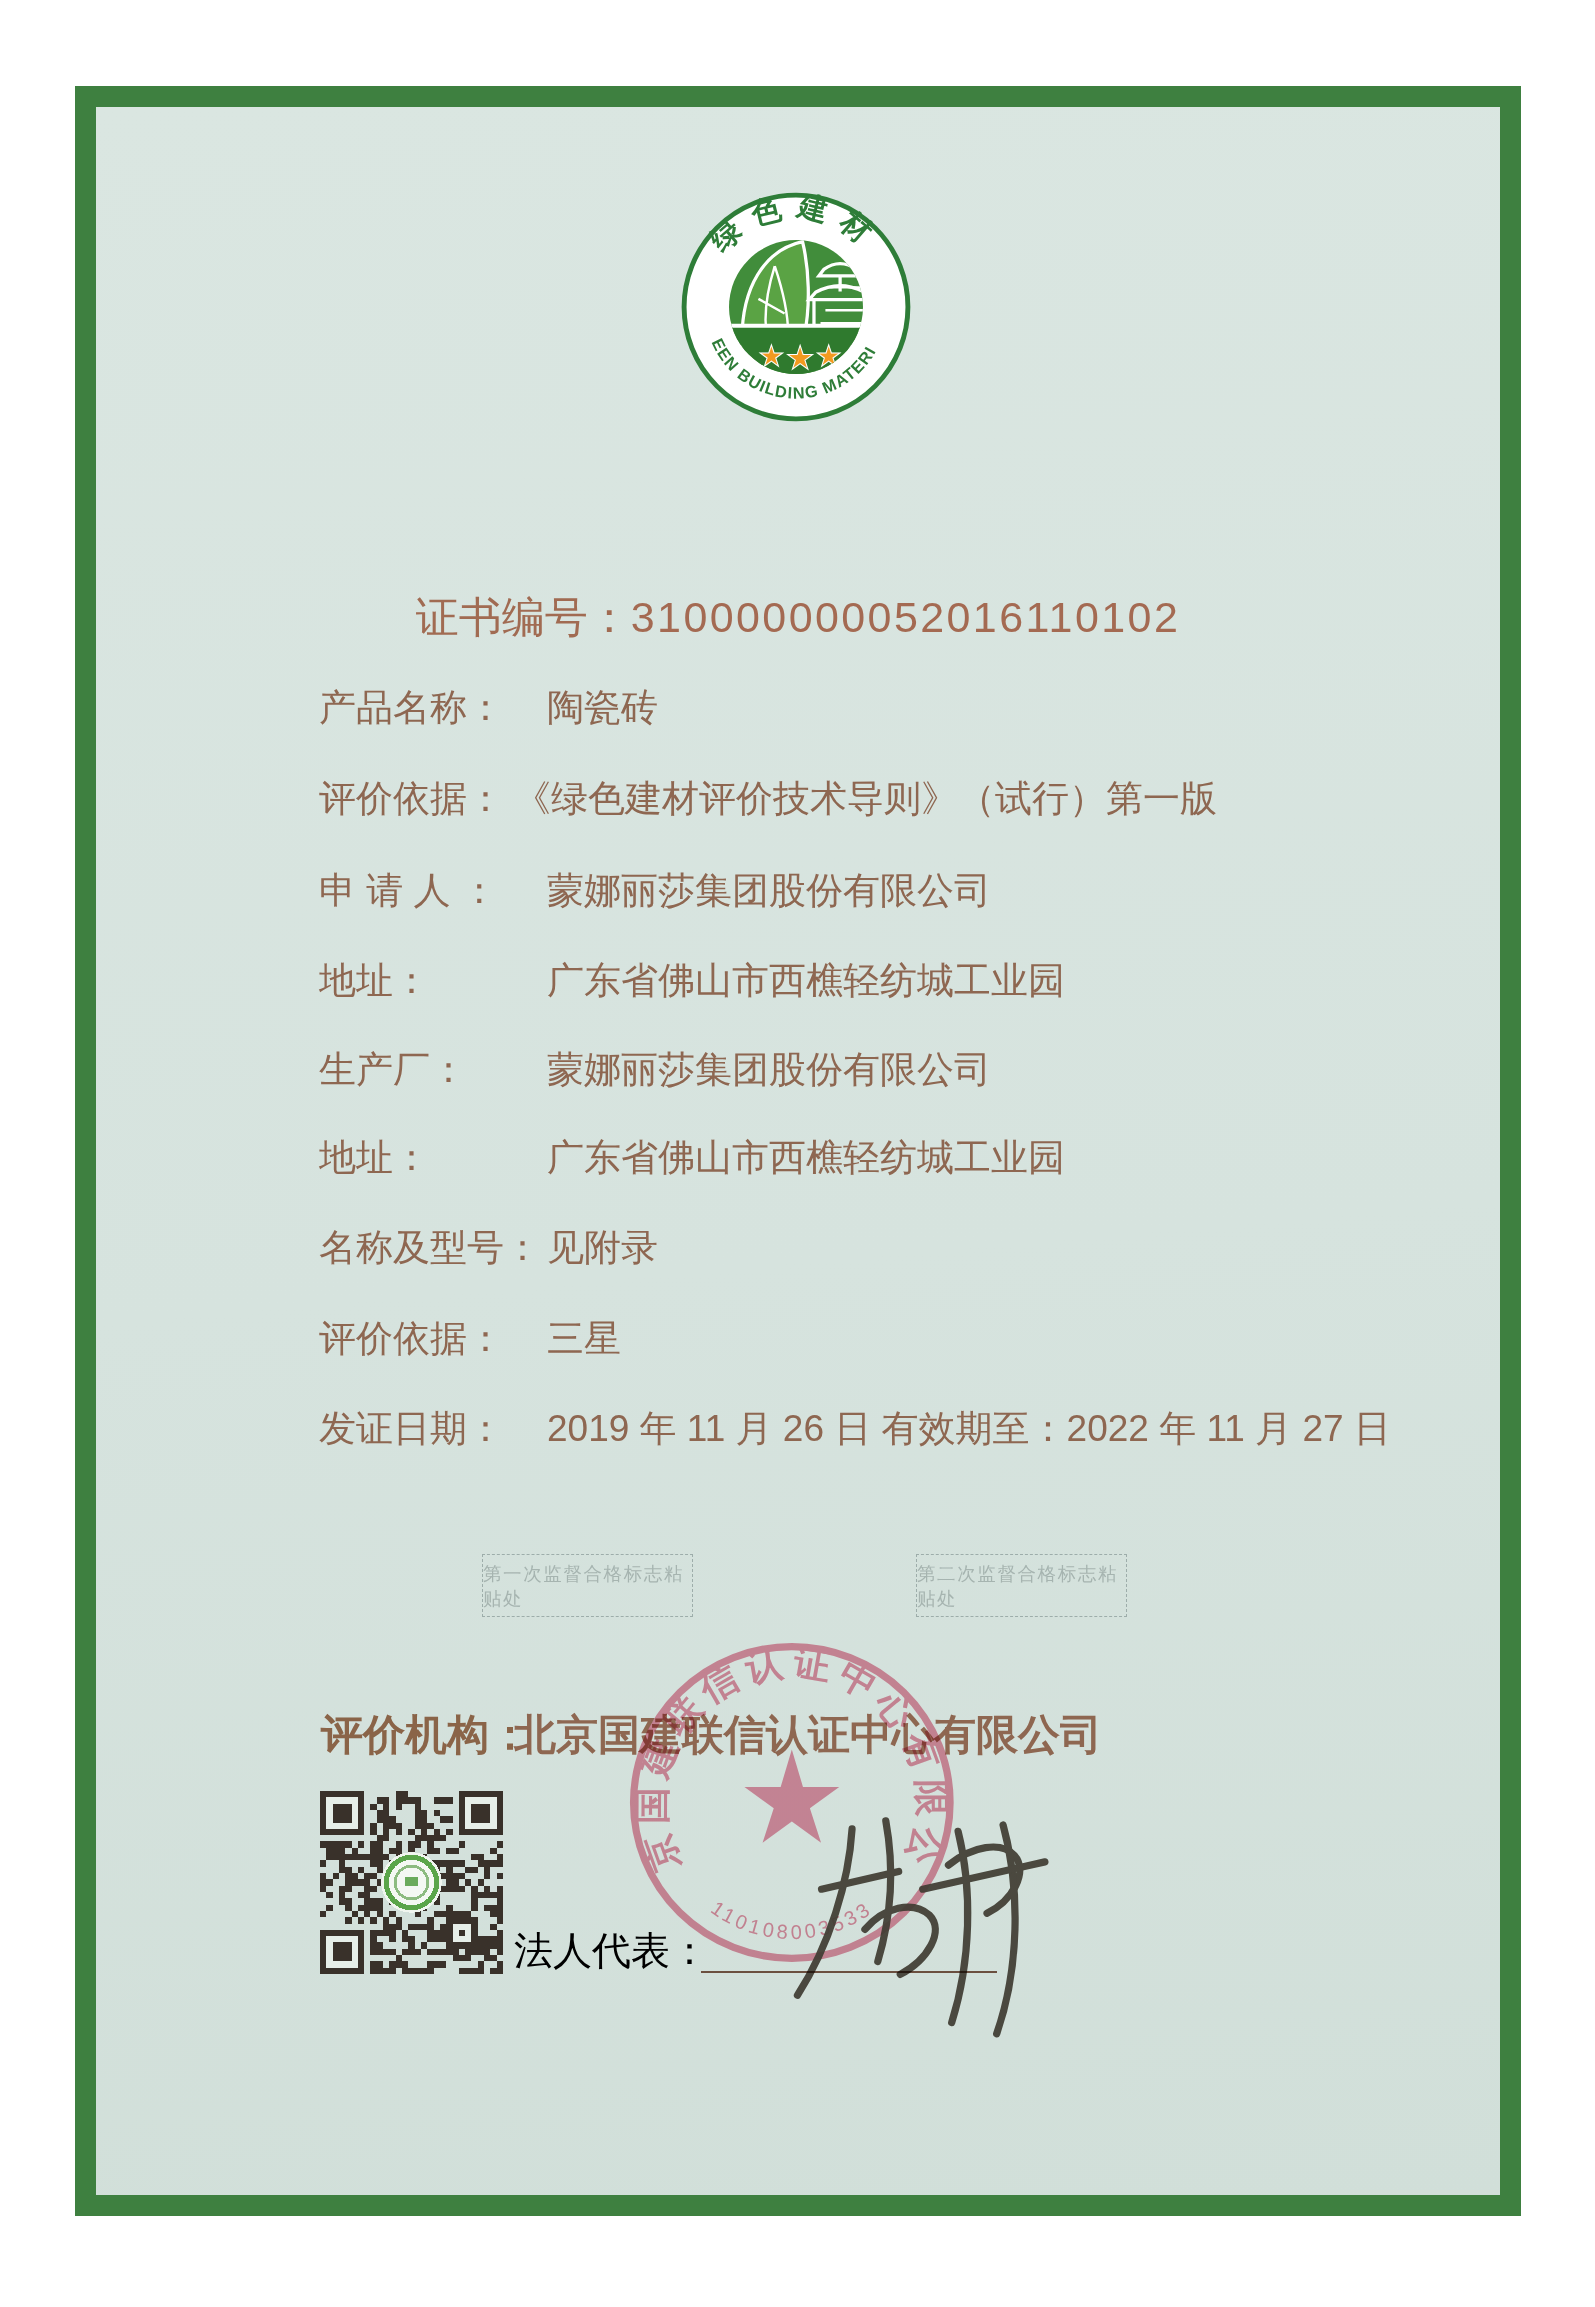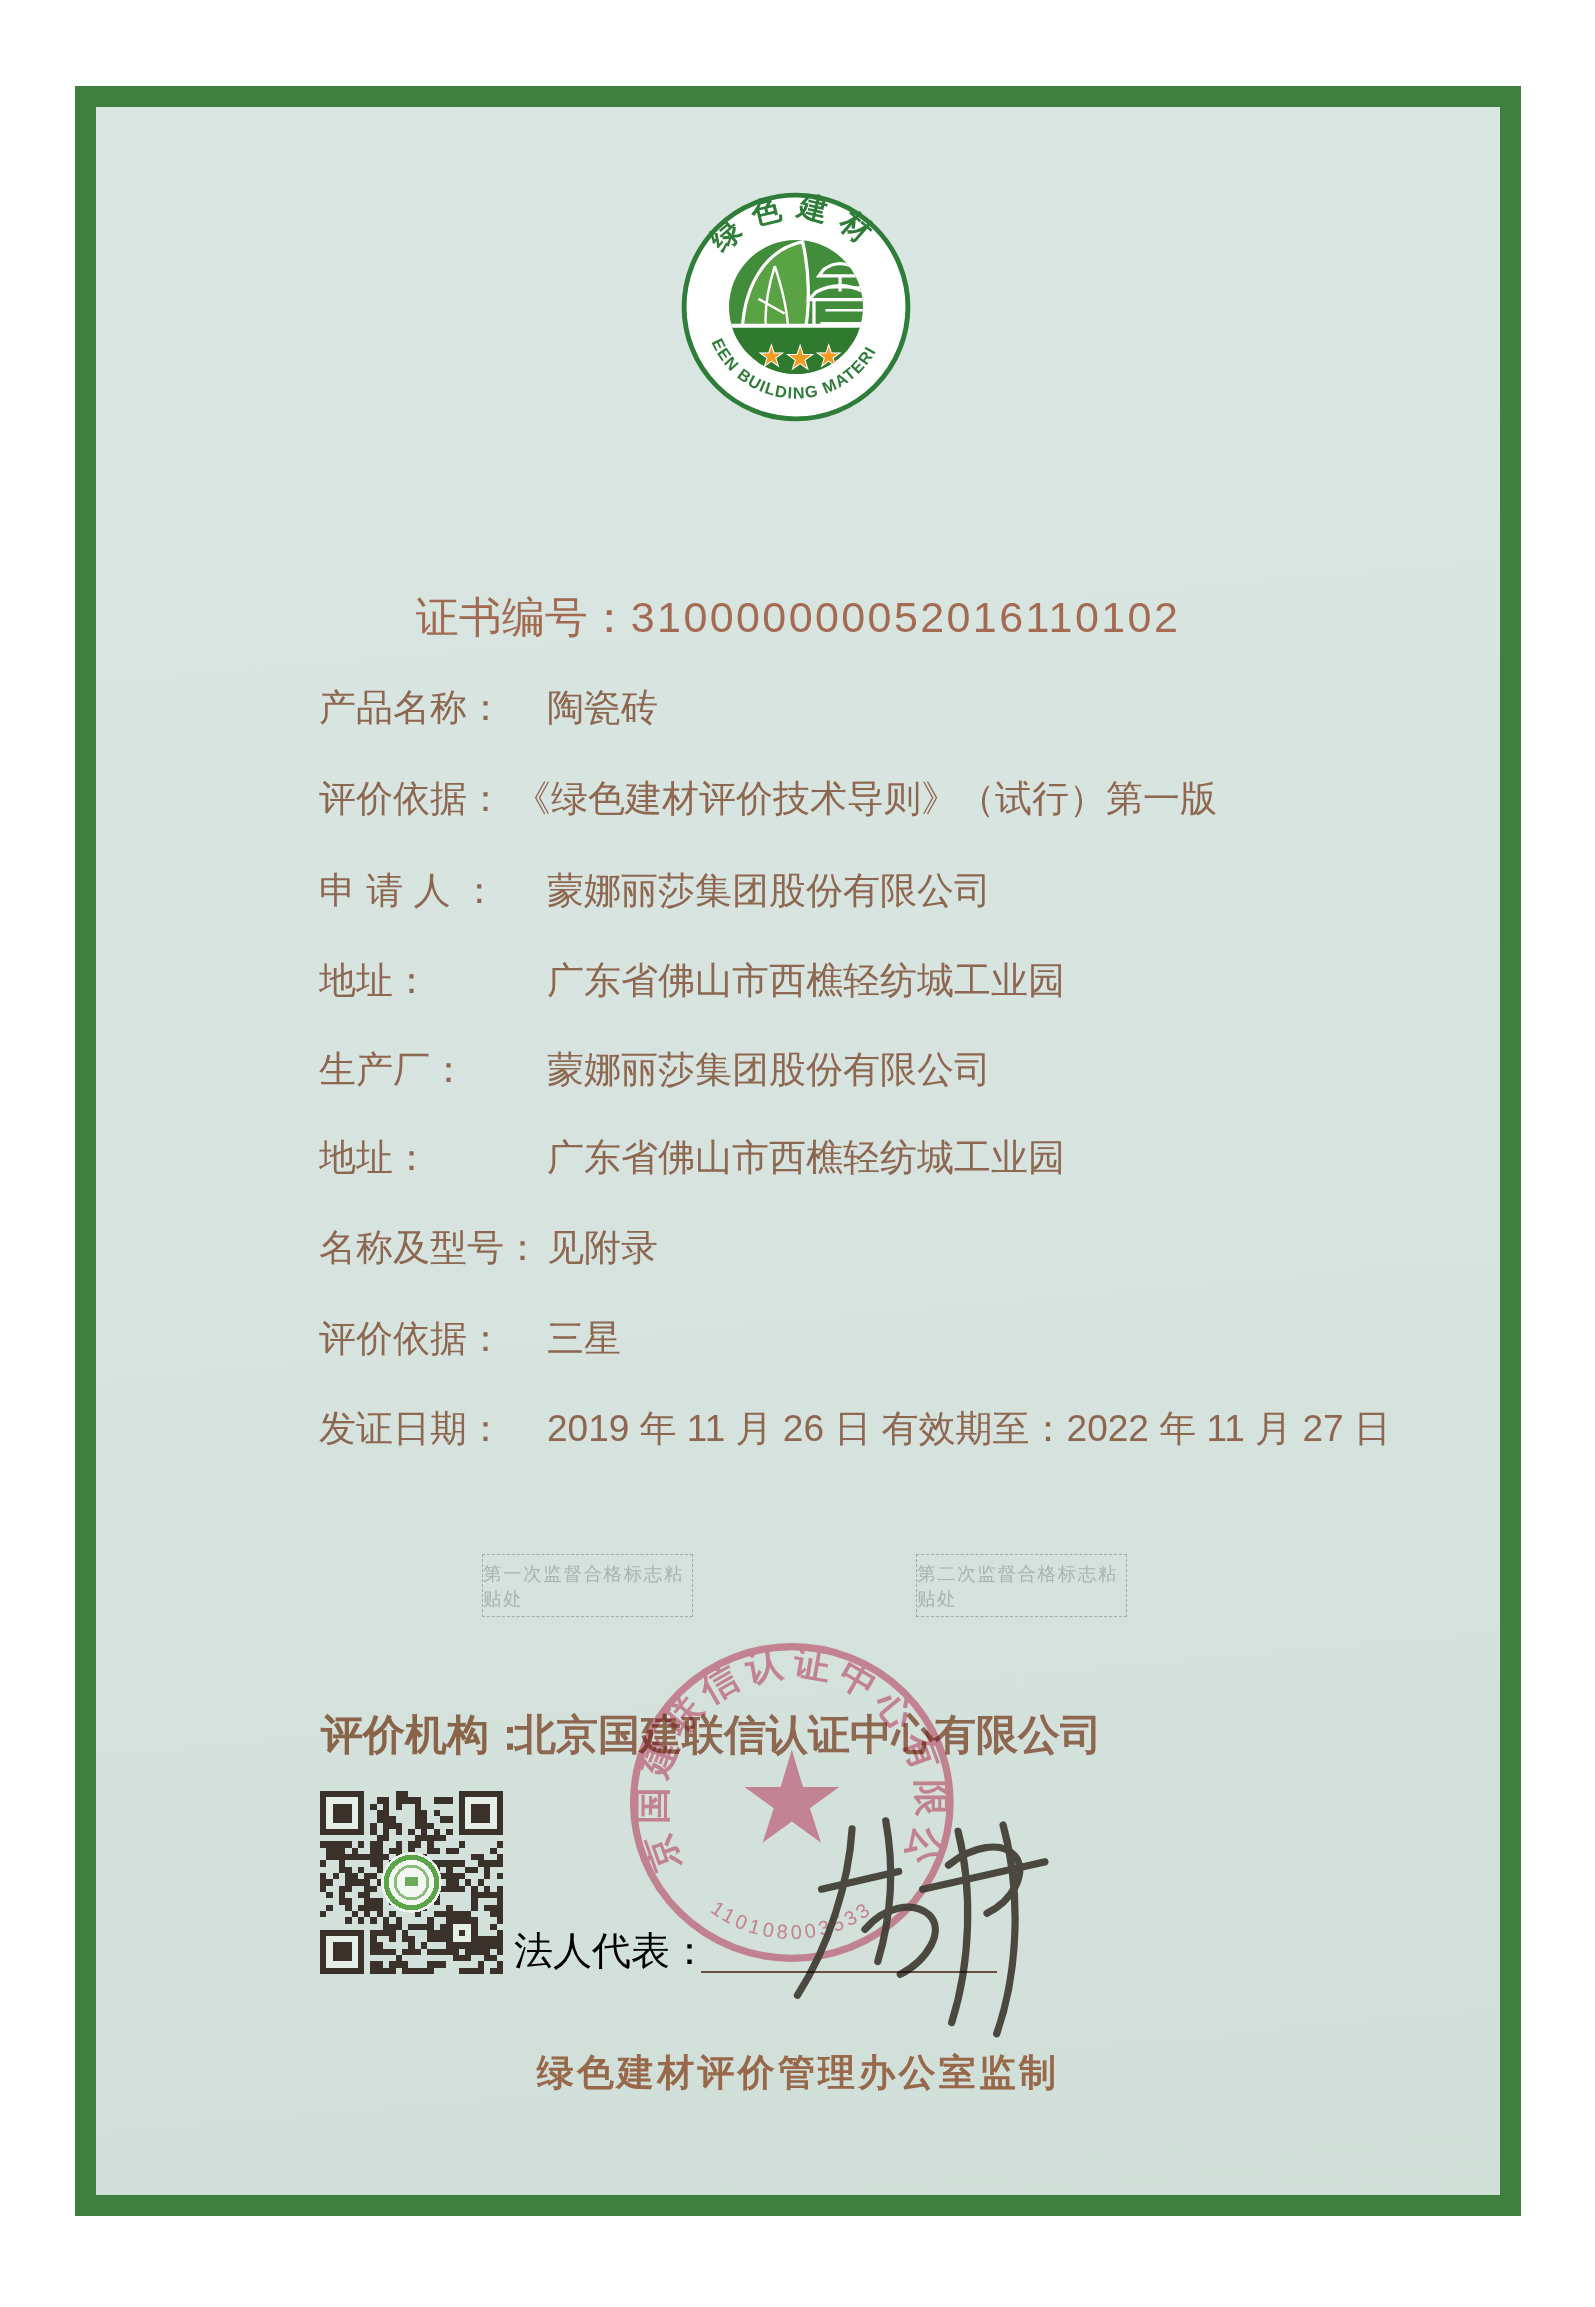--- a/index.html
+++ b/index.html
@@ -497,16 +497,15 @@
       <path d="M282,330 L378,308"></path>
       <path d="M362,245 C372,300 370,360 352,420"></path>
       <path d="M336,380 C360,352 396,344 416,362 C436,382 414,418 380,436"></path>
       <path d="M440,300 C470,276 506,270 522,288 C540,308 520,344 488,360"></path>
       <path d="M452,258 C470,330 468,420 444,496"></path>
       <path d="M508,250 C530,330 528,430 500,510"></path>
       <path d="M408,330 L560,296"></path>
     </g>
   </svg>
 
-  <div class="abs footer-sup">绿色建材评价管理办公室监制</div>
 
 </div>
 
 
 </body></html>

